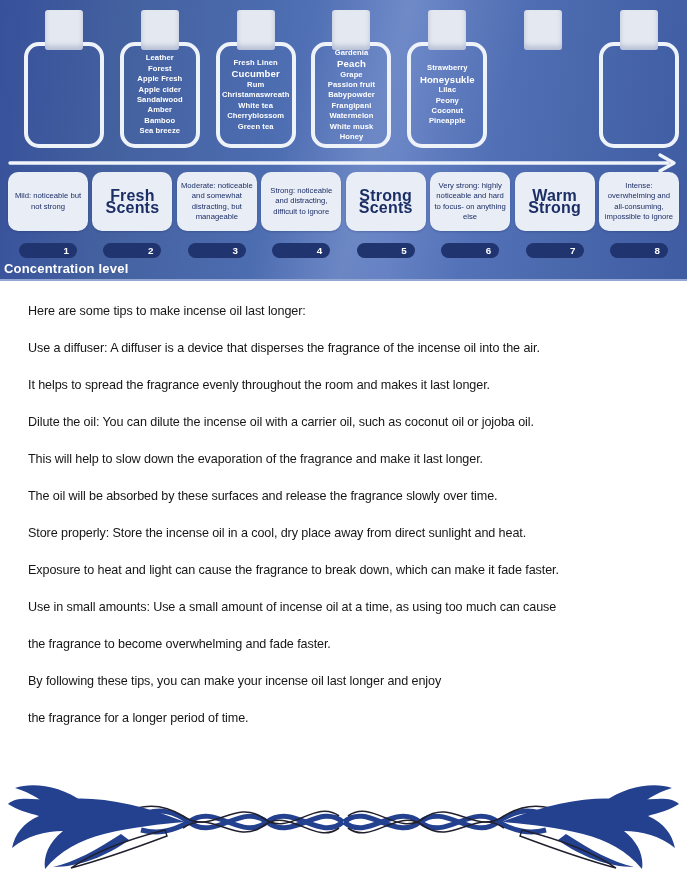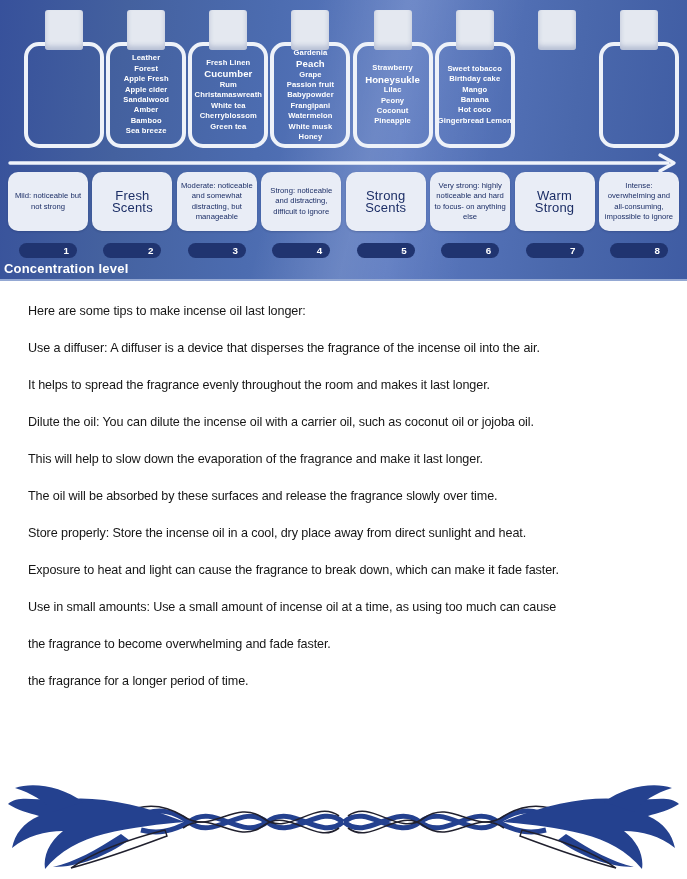--- a/index.html
+++ b/index.html
@@ -33,21 +33,21 @@
   .axis-arrow { position:absolute; top:152px; left:8px; }
 
   .cards-row { position:absolute; top:172px; left:8px; right:8px; display:flex; justify-content:space-between; }
   .card {
     width:80px; height:59px; background:#e9edf6; border-radius:10px;
     display:flex; align-items:center; justify-content:center; text-align:center;
     color:#1c2e66; padding:3px 4px;
     box-shadow:0 1px 2px rgba(20,35,80,0.25);
   }
   .card .desc { font-size:7.7px; line-height:10.4px; font-weight:normal; }
-  .card.card-em .desc { font-size:13px; font-weight:normal; line-height:12px; letter-spacing:0.2px; }
+  .card.card-em .desc { font-size:16px; font-weight:bold; line-height:12px; letter-spacing:0.2px; }
 
   .pills-row { position:absolute; top:243px; left:8px; right:8px; display:flex; justify-content:space-between; }
   .pill-slot { width:80px; display:flex; justify-content:center; }
   .pill {
     width:58px; height:15px; background:#203470; border-radius:8px;
     color:#ffffff; font-size:9.8px; font-weight:bold;
     display:flex; align-items:center; justify-content:flex-end; padding-right:8px;
   }
   .axis-label { position:absolute; left:4px; bottom:3px; color:#ffffff; font-weight:bold; font-size:13px; letter-spacing:0.2px; }
 
@@ -110,31 +110,20 @@
         </div>
         <div class="bottle">
           <div class="cap"></div>
           <div class="bottle-body">
             <div class="scent">Strawberry</div>
             <div class="scent scent-big">Honeysukle</div>
             <div class="scent">Lilac</div>
             <div class="scent">Peony</div>
             <div class="scent">Coconut</div>
             <div class="scent">Pineapple</div>
-          </div>
-        </div>
-        <div class="bottle">
-          <div class="cap"></div>
-          <div class="bottle-body">
-            <div class="scent">Sweet tobacco</div>
-            <div class="scent">Birthday cake</div>
-            <div class="scent">Mango</div>
-            <div class="scent">Banana</div>
-            <div class="scent">Hot coco</div>
-            <div class="scent">Gingerbread Lemon</div>
           </div>
         </div>
         <div class="bottle">
           <div class="cap"></div>
         </div>
         <div class="bottle">
           <div class="cap"></div>
           <div class="bottle-body"></div>
         </div>
       </div>
@@ -204,20 +193,21 @@
       <p class="tip-line">Here are some tips to make incense oil last longer:</p>
       <p class="tip-line">Use a diffuser: A diffuser is a device that disperses the fragrance of the incense oil into the air.</p>
       <p class="tip-line">It helps to spread the fragrance evenly throughout the room and makes it last longer.</p>
       <p class="tip-line">Dilute the oil: You can dilute the incense oil with a carrier oil, such as coconut oil or jojoba oil.</p>
       <p class="tip-line">This will help to slow down the evaporation of the fragrance and make it last longer.</p>
       <p class="tip-line">The oil will be absorbed by these surfaces and release the fragrance slowly over time.</p>
       <p class="tip-line">Store properly: Store the incense oil in a cool, dry place away from direct sunlight and heat.</p>
       <p class="tip-line">Exposure to heat and light can cause the fragrance to break down, which can make it fade faster.</p>
       <p class="tip-line">Use in small amounts: Use a small amount of incense oil at a time, as using too much can cause</p>
       <p class="tip-line">the fragrance to become overwhelming and fade faster.</p>
+      <p class="tip-line">By following these tips, you can make your incense oil last longer and enjoy</p>
       <p class="tip-line">the fragrance for a longer period of time.</p>
     </main>
 
   <footer class="ornament">
     <svg width="675" height="96" viewBox="0 0 675 96">
       <g id="fl-half">
         <path d="M338,46 C362,26 388,66 414,46 C440,26 466,66 492,46 C508,35 520,33 534,37" fill="none" stroke="#24418f" stroke-width="5"></path>
         <path d="M338,46 C362,66 388,26 414,46 C440,66 466,26 492,46 C510,56 524,58 540,54" fill="none" stroke="#24418f" stroke-width="5"></path>
         <path d="M342,40 C366,22 392,62 418,42 C446,22 470,60 498,40 C514,30 528,28 544,32" fill="none" stroke="#20202e" stroke-width="1.6"></path>
         <path d="M342,52 C366,70 392,30 418,50 C446,70 470,32 498,52" fill="none" stroke="#20202e" stroke-width="1.6"></path>

